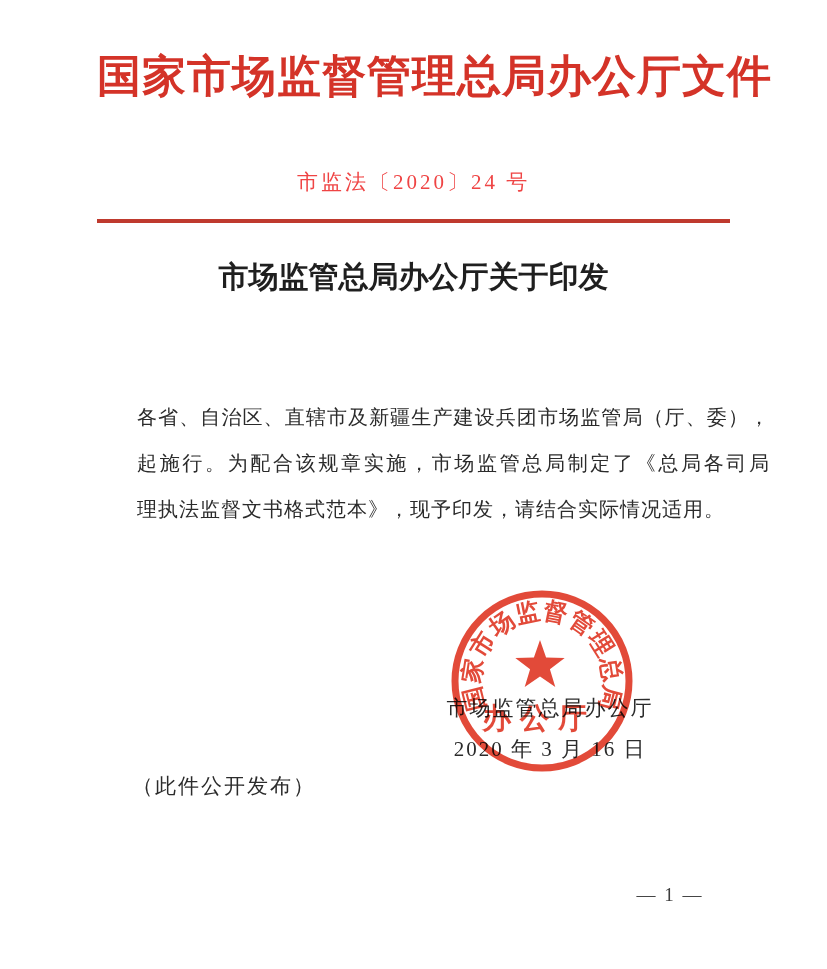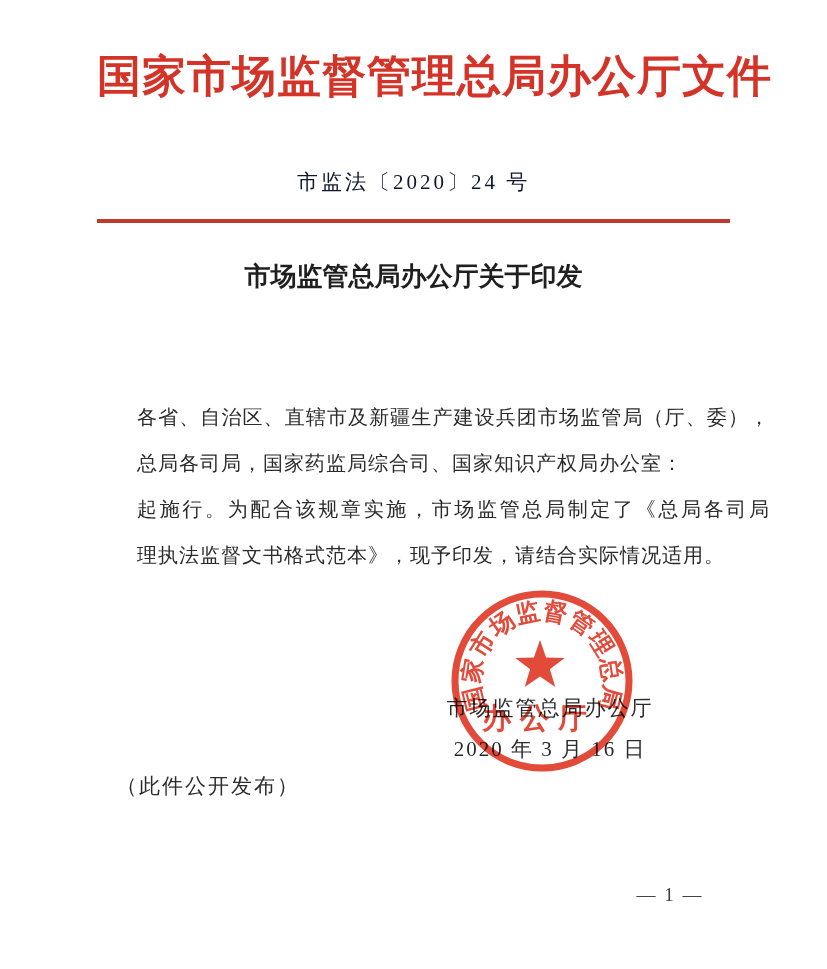--- a/index.html
+++ b/index.html
@@ -25,35 +25,35 @@
     white-space: nowrap;
     letter-spacing: 1px;
     color: #d43328;
   }
   .doc-number {
     top: 168px;
     font-size: 21px;
     line-height: 28px;
     text-align: center;
     letter-spacing: 3px;
-    color: #0f172a;
+    color: #ef4444;
   }
   .red-rule {
     top: 219px;
     height: 4px;
     background: #bf3a2e;
   }
   .notice-title {
     top: 255px;
     text-align: center;
     font-weight: bold;
     color: #1f1f1f;
   }
   .notice-title .t-line {
-    font-size: 26px;
+    font-size: 30px;
     line-height: 44px;
     white-space: nowrap;
     letter-spacing: 0px;
     text-align: center;
   }
   .body-block {
     top: 394px;
     font-size: 20px;
     color: #2b2b2b;
     letter-spacing: 1px;
@@ -75,21 +75,21 @@
 
   .seal {
     left: 442px;
     top: 581px;
     width: 200px;
     height: 200px;
     mix-blend-mode: multiply;
     opacity: 0.92;
   }
   .publish-note {
-    left: 116px;
+    left: 132px;
     top: 772px;
     font-size: 21px;
     line-height: 28px;
     letter-spacing: 2px;
     color: #2b2b2b;
   }
   .page-number {
     left: 610px;
     top: 882px;
     width: 120px;
@@ -110,21 +110,20 @@
   <div class="abs content-col doc-number">市监法〔2020〕24 号</div>
 
   <div class="abs content-col red-rule"></div>
 
   <div class="abs content-col notice-title">
     <div class="t-line">市场监管总局办公厅关于印发</div>
   </div>
 
   <div class="abs content-col body-block">
     <div class="body-line just">各省、自治区、直辖市及新疆生产建设兵团市场监管局（厅、委），</div>
-    <div class="body-line">总局各司局，国家药监局综合司、国家知识产权局办公室：</div>
     <div class="body-line just">起施行。为配合该规章实施，市场监管总局制定了《总局各司局</div>
     <div class="body-line">理执法监督文书格式范本》，现予印发，请结合实际情况适用。</div>
   </div>
 
   <div class="sig-org">市场监管总局办公厅</div>
 
   <div class="sig-date">2020 年 3 月 16 日</div>
 
   <svg class="abs seal" viewBox="-100 -100 200 200" xmlns="http://www.w3.org/2000/svg">
     <circle cx="0" cy="0" r="87" fill="none" stroke-width="7" stroke="#e03a28"></circle>

